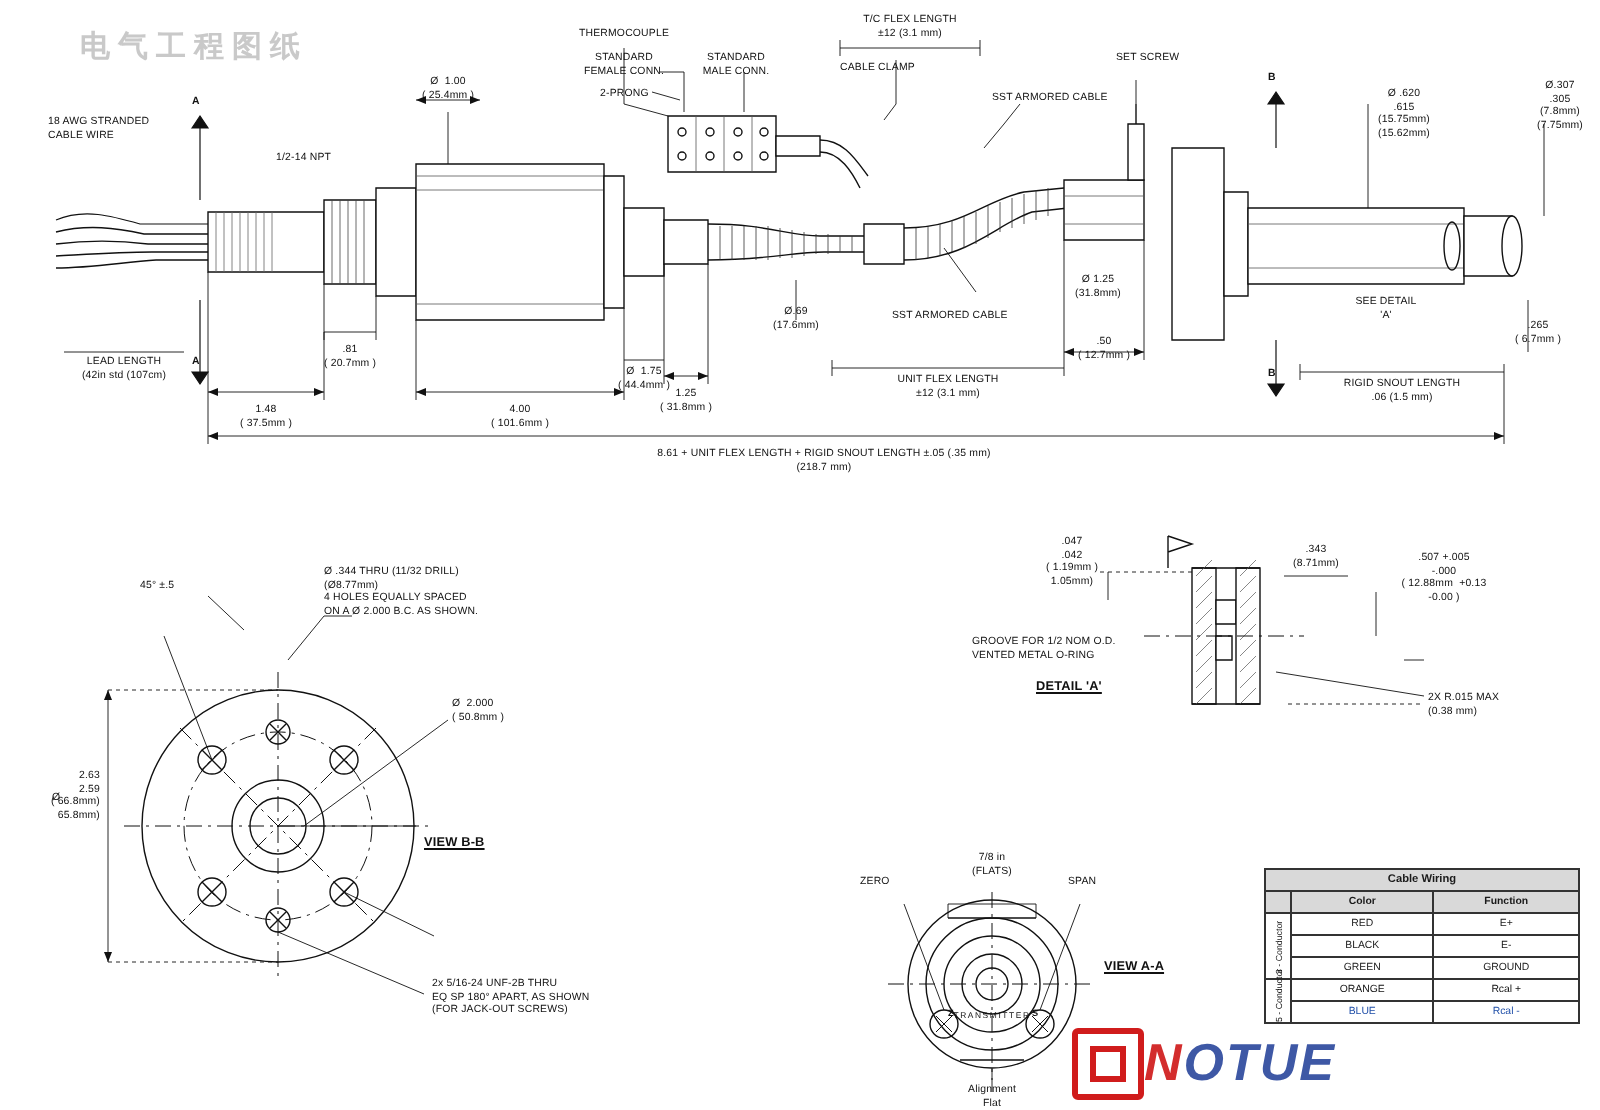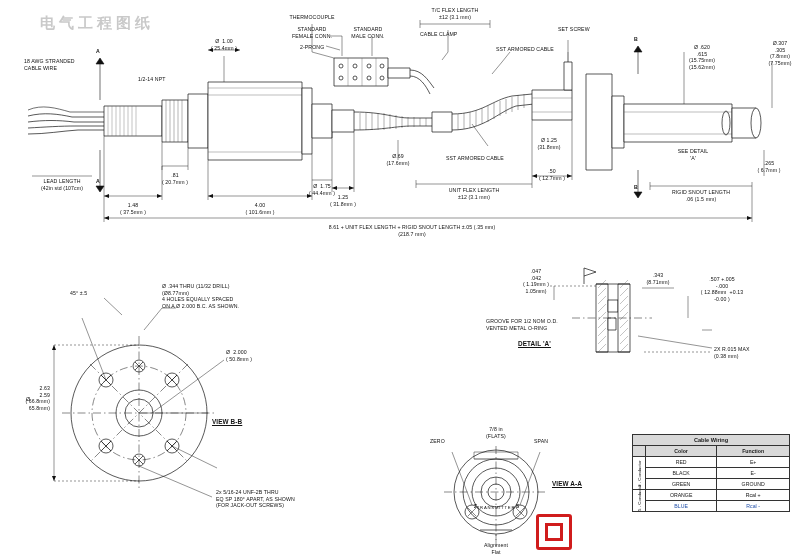--- a/index.html
+++ b/index.html
@@ -519,14 +519,15 @@
       <td>Rcal +</td>
     </tr>
     <tr class="row-blue">
       <td>BLUE</td>
       <td>Rcal -</td>
     </tr>
   </tbody>
     </table>
 
   <div class="wm-box"></div>
+  <div class="watermark"><span class="red">N</span><span>OTUE</span></div>
 
 </div>
 
 </body></html>

